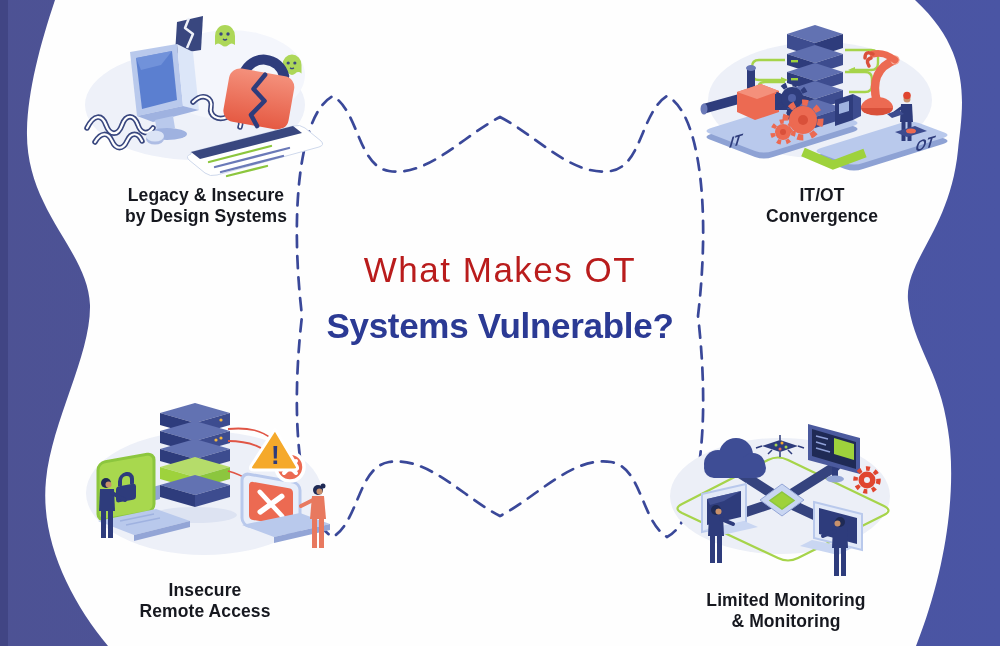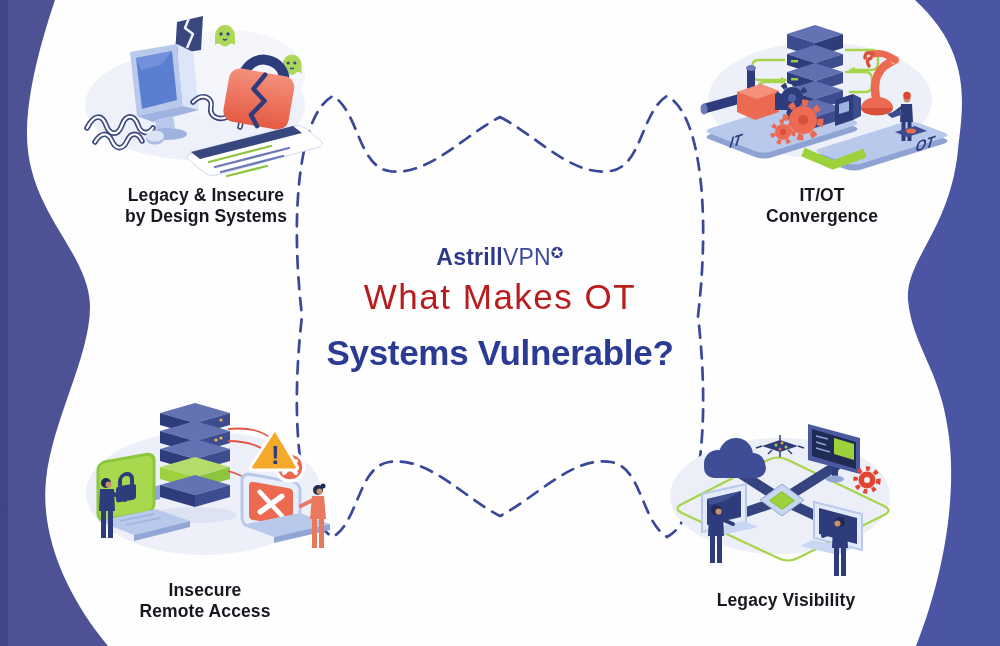--- a/index.html
+++ b/index.html
@@ -379,36 +379,34 @@
       <circle cx="8" cy="6" r="5" fill="#1f2a55"></circle>
         <circle cx="5.5" cy="7.5" r="3" fill="#c9916b"></circle>
       <polygon points="1,11 15,11 16,32 0,32" fill="#2e3c7c"></polygon>
       <rect x="2" y="32" width="5" height="28" fill="#2e3c7c"></rect>
       <rect x="9" y="32" width="5" height="28" fill="#2e3c7c"></rect>
       <path d="M3 15 L-9 20" stroke="#2e3c7c" stroke-width="4" stroke-linecap="round"></path>
     </g>
   </svg>
 
   <div class="center-block">
-    <div class="brand">
-      <span class="b">Astrill</span><span class="l">VPN</span><span class="mark">✪</span>
-    </div>
     <div class="t1">What Makes OT</div>
     <div class="t2">Systems Vulnerable?</div>
   </div>
 
   <div class="corner-label" style="left:702px;top:185px;width:240px">
     <div>IT/OT</div>
     <div>Convergence</div>
   </div>
   <div class="corner-label" style="left:86px;top:185px;width:240px">
     <div>Legacy &amp; Insecure</div>
     <div>by Design Systems</div>
   </div>
   <div class="corner-label" style="left:85px;top:580px;width:240px">
     <div>Insecure</div>
     <div>Remote Access</div>
   </div>
   <div class="corner-label" style="left:666px;top:590px;width:240px">
-    <div>Legacy Visibility</div>
+    <div>Limited Monitoring</div>
+    <div>&amp; Monitoring</div>
   </div>
 
 </div>
 
 </body></html>

